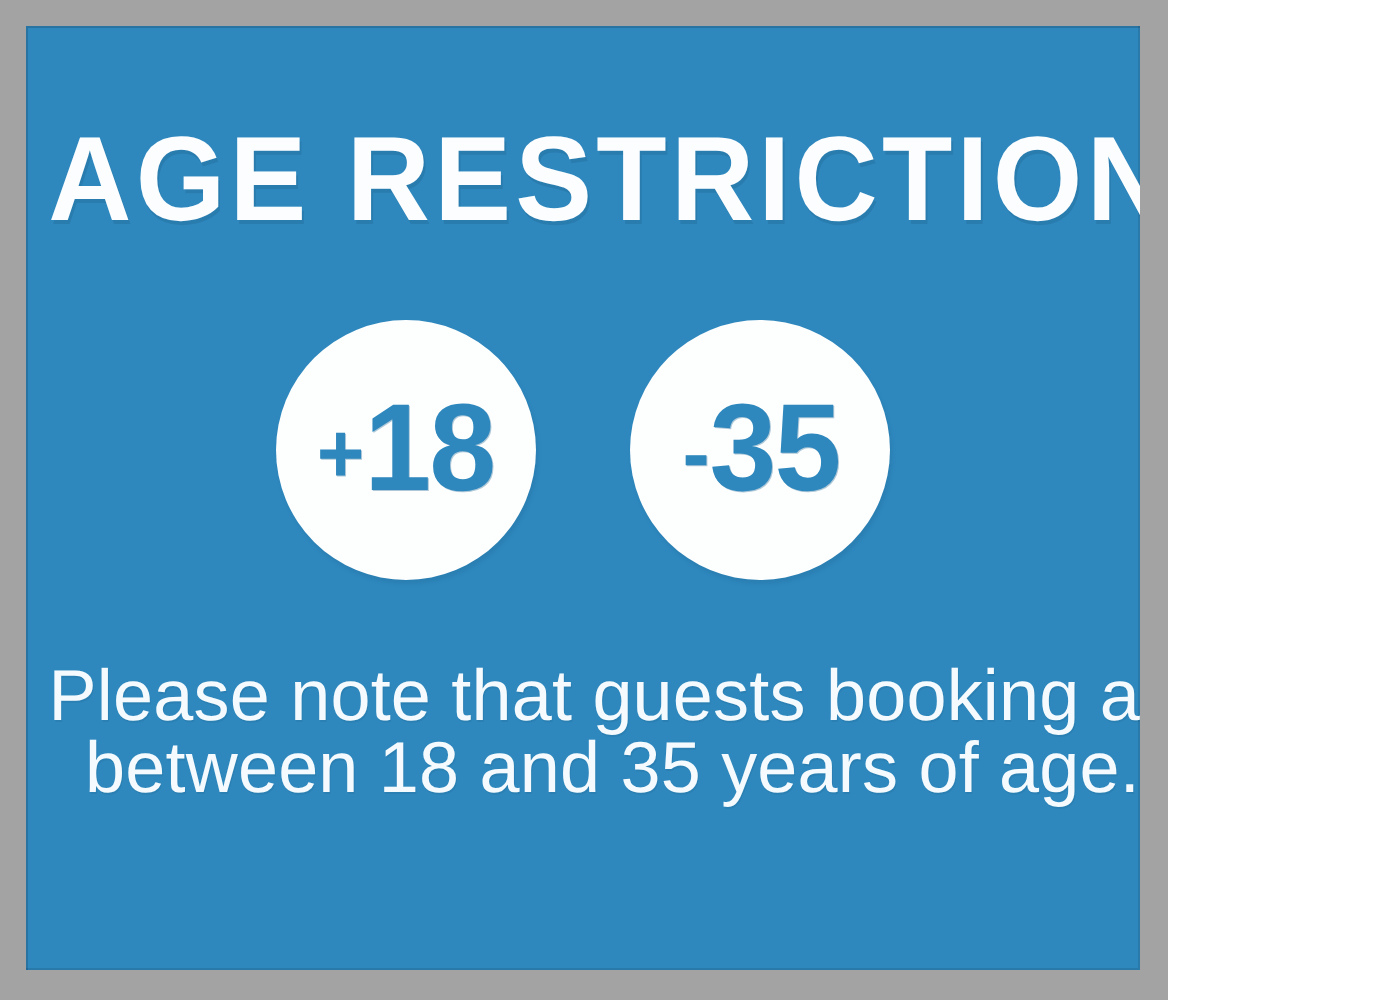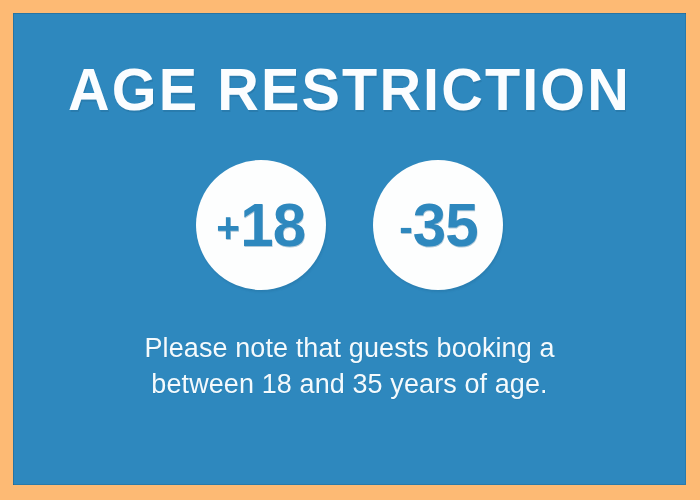--- a/index.html
+++ b/index.html
@@ -3,24 +3,24 @@
 <meta charset="utf-8">
 <style>
   html, body {
     margin: 0;
     padding: 0;
     background: #ffffff;
   }
 
   #poster {
     position: relative;
-    width: 700px;
+    width: 584px;
     height: 500px;
     box-sizing: border-box;
-    background: #fdba74;
+    background: #a3a3a3;
     padding: 13px 14px 15px 13px;
     overflow: hidden;
     font-family: "Liberation Sans", sans-serif;
   }
 
   #panel {
     position: relative;
     width: 100%;
     height: 100%;
     box-sizing: border-box;
@@ -99,25 +99,25 @@
     font-size: 62px;
     font-weight: bold;
   }
 
   
   .body-copy {
     position: absolute;
     left: 0;
     right: 0;
     top: 317px;
-    text-align: center;
+    text-align: right;
     color: #f4fafd;
     font-family: "Liberation Sans", sans-serif;
     font-weight: normal;
-    font-size: 27px;
+    font-size: 36px;
     line-height: 36px;
     letter-spacing: 0.1px;
     text-shadow: 0.5px 1px 0 rgba(25, 85, 125, 0.16);
     -webkit-font-smoothing: antialiased;
   }
 
   .body-line {
     display: block;
     white-space: nowrap;
   }

